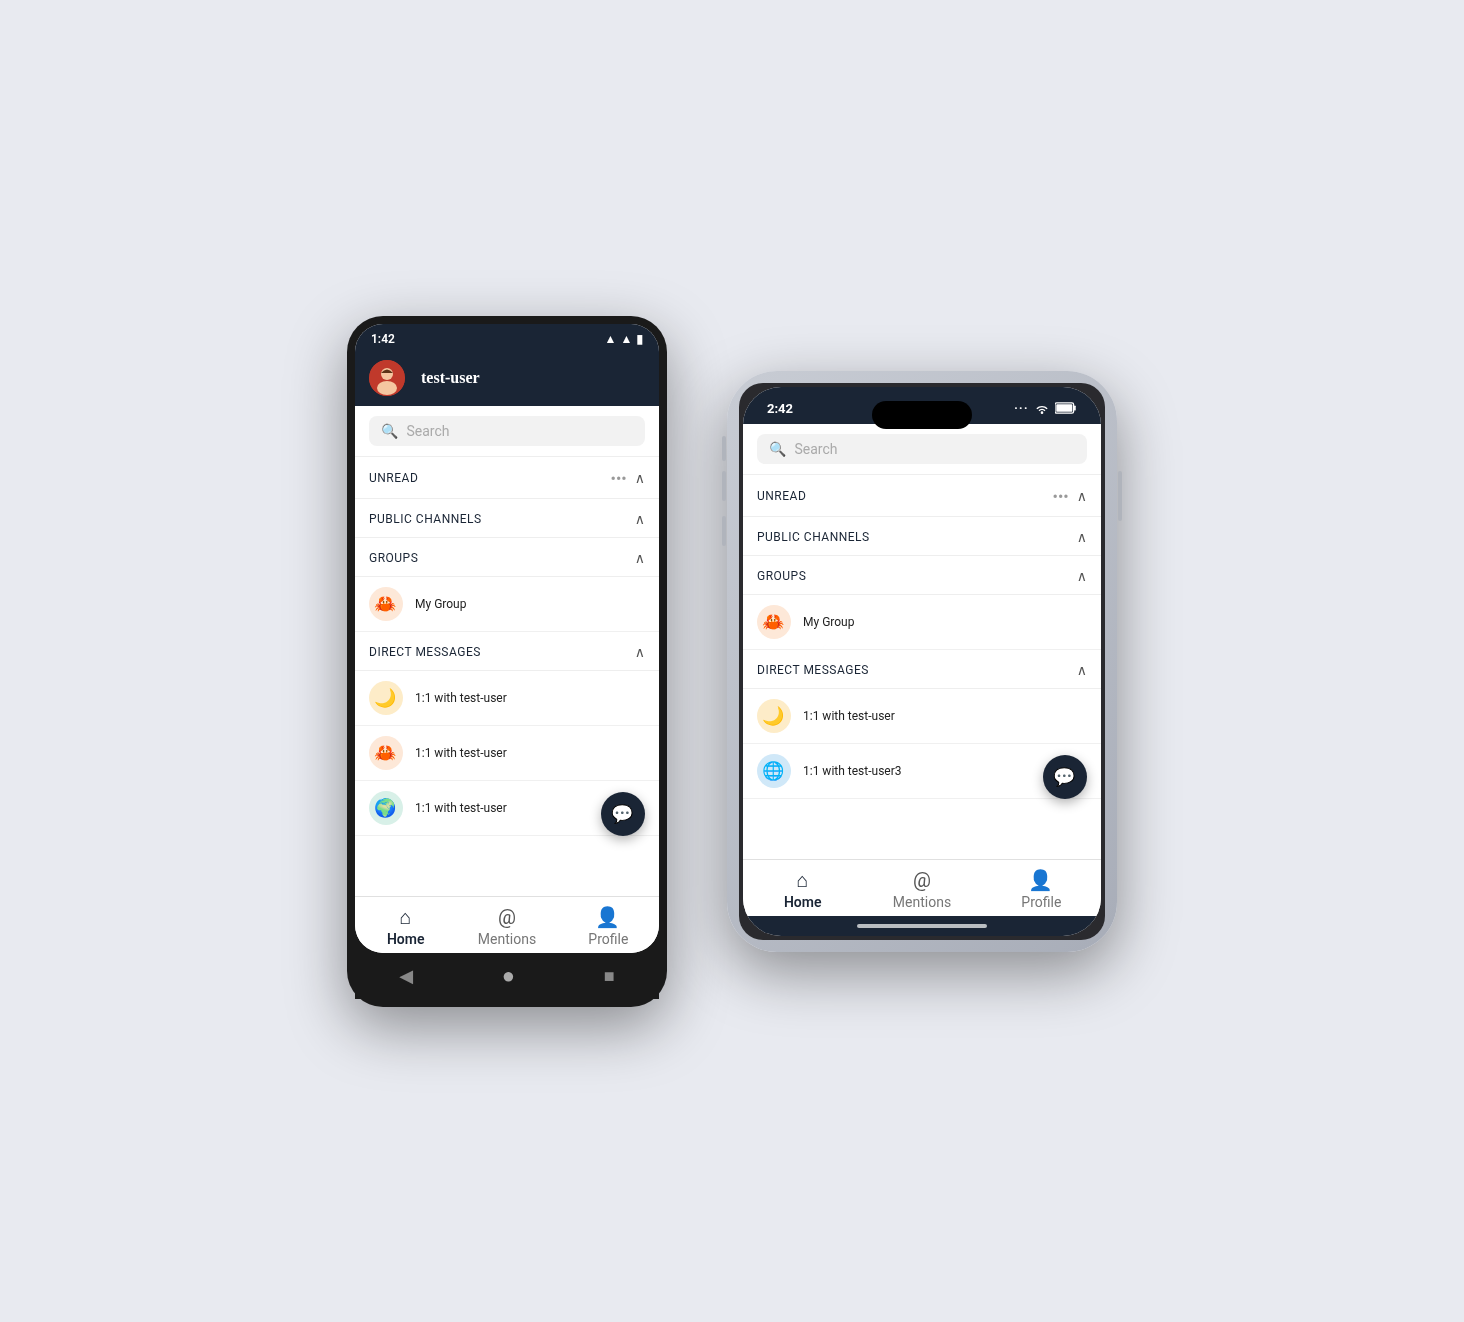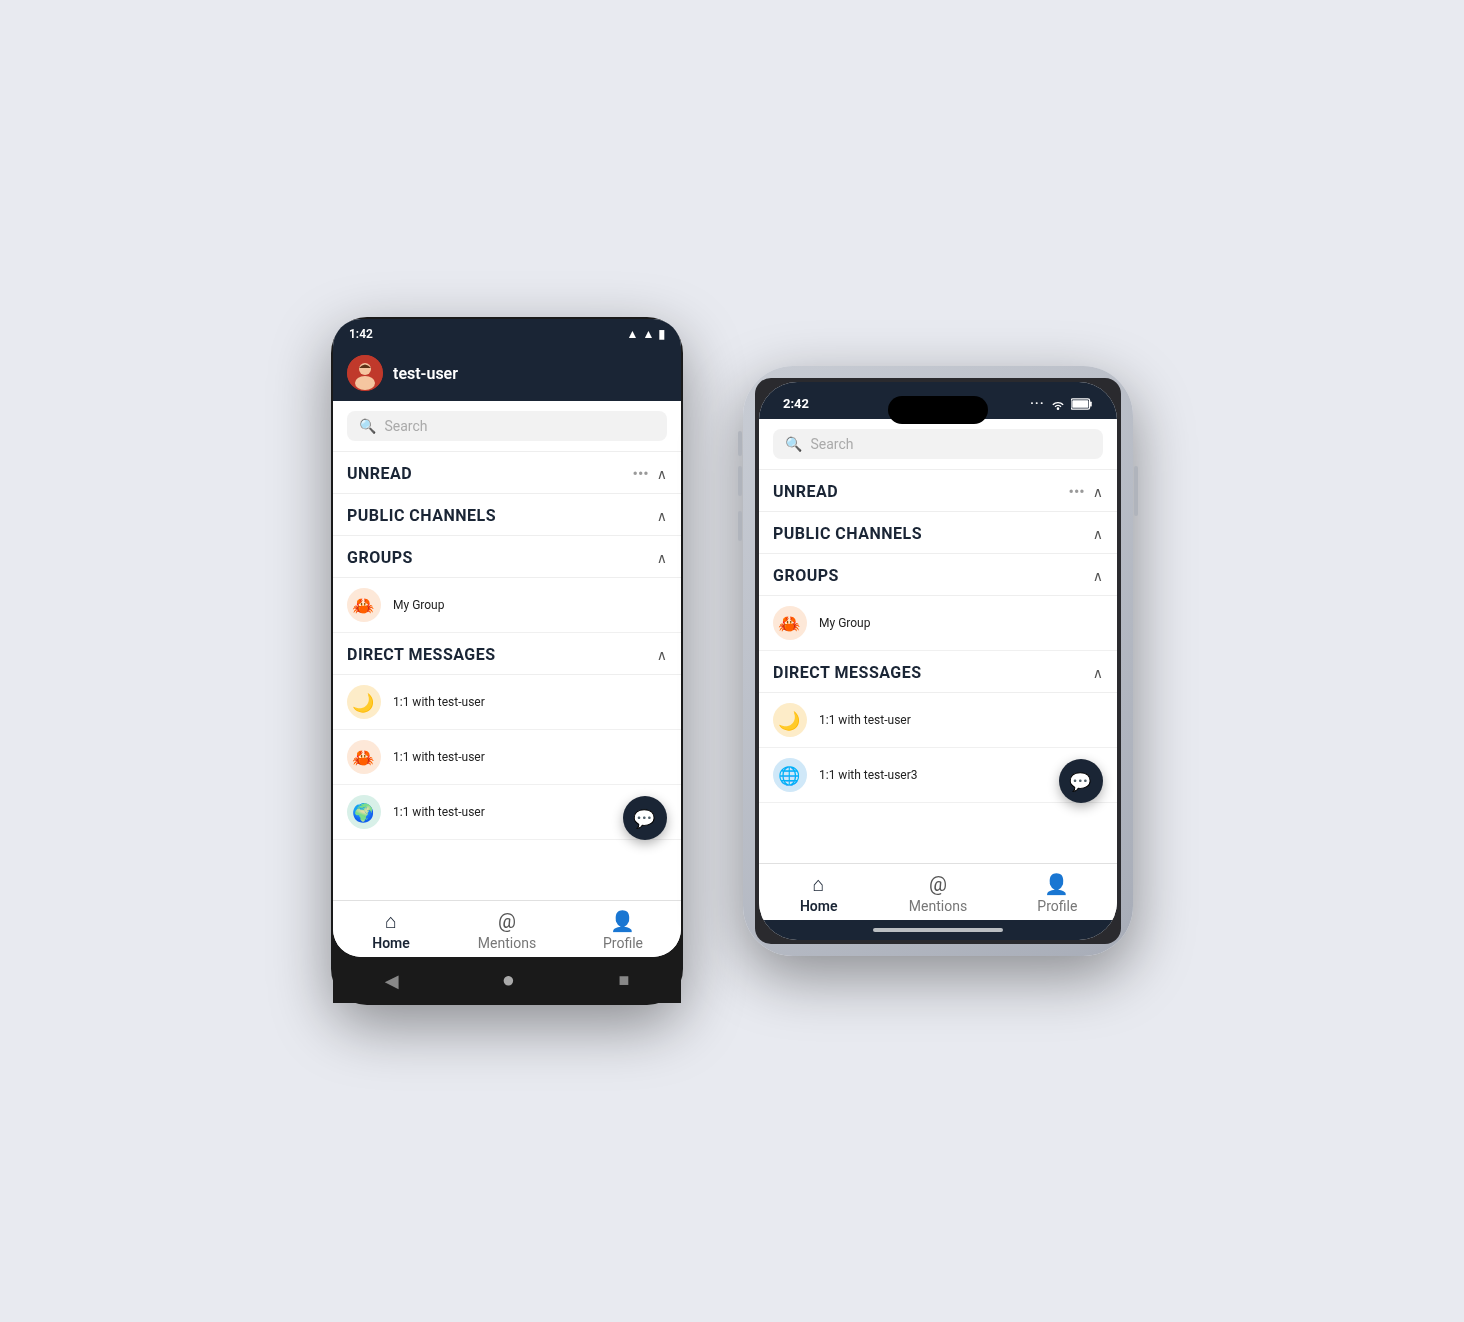--- a/index.html
+++ b/index.html
@@ -9,24 +9,24 @@
       justify-content: center;
       align-items: center;
       min-height: 100vh;
       font-family: -apple-system, BlinkMacSystemFont, 'Segoe UI', Roboto, sans-serif;
       gap: 60px;
       padding: 40px;
     }
 
     
     .android-phone {
-      width: 352px;
+      width: 320px;
       background: #1a1a1a;
       border-radius: 36px;
-      padding: 2px;
+      padding: 8px;
       box-shadow: 0 20px 60px rgba(0,0,0,0.4);
       position: relative;
     }
     .android-screen {
       background: #fff;
       border-radius: 28px;
       overflow: hidden;
       display: flex;
       flex-direction: column;
     }
@@ -62,21 +62,21 @@
     .ios-phone {
       width: 390px;
       background: linear-gradient(135deg, #c8ccd4, #a8adb8);
       border-radius: 50px;
       padding: 12px;
       box-shadow: 0 20px 60px rgba(0,0,0,0.4);
       position: relative;
     }
     .ios-phone-inner {
       background: #2a2a2e;
-      border-radius: 16px;
+      border-radius: 24px;
       padding: 4px;
     }
     .ios-screen {
       background: #fff;
       border-radius: 38px;
       overflow: hidden;
       display: flex;
       flex-direction: column;
     }
     .ios-status-bar {
@@ -117,21 +117,22 @@
       border-radius: 2px;
       opacity: 0.7;
     }
 
     
     .app-header {
       background: #1a2535;
       display: flex;
       align-items: center;
       padding: 10px 14px;
-      gap: 10px;
+      gap: 16px;
+      font-family: Liberation Serif, serif;
     }
     .app-header-avatar {
       width: 36px;
       height: 36px;
       border-radius: 50%;
       background: #c0392b;
       overflow: hidden;
       flex-shrink: 0;
     }
     .app-header-avatar svg {
@@ -166,22 +167,22 @@
     }
 
     .section-header {
       display: flex;
       justify-content: space-between;
       align-items: center;
       padding: 12px 14px 10px;
       border-bottom: 1px solid #eee;
     }
     .section-title {
-      font-size: 16px;
-      font-weight: 700;
+      font-size: 12px;
+      font-weight: 400;
       color: #1a2535;
       letter-spacing: 0.5px;
     }
     .section-controls {
       display: flex;
       align-items: center;
       gap: 8px;
     }
     .section-dots {
       color: #999;

